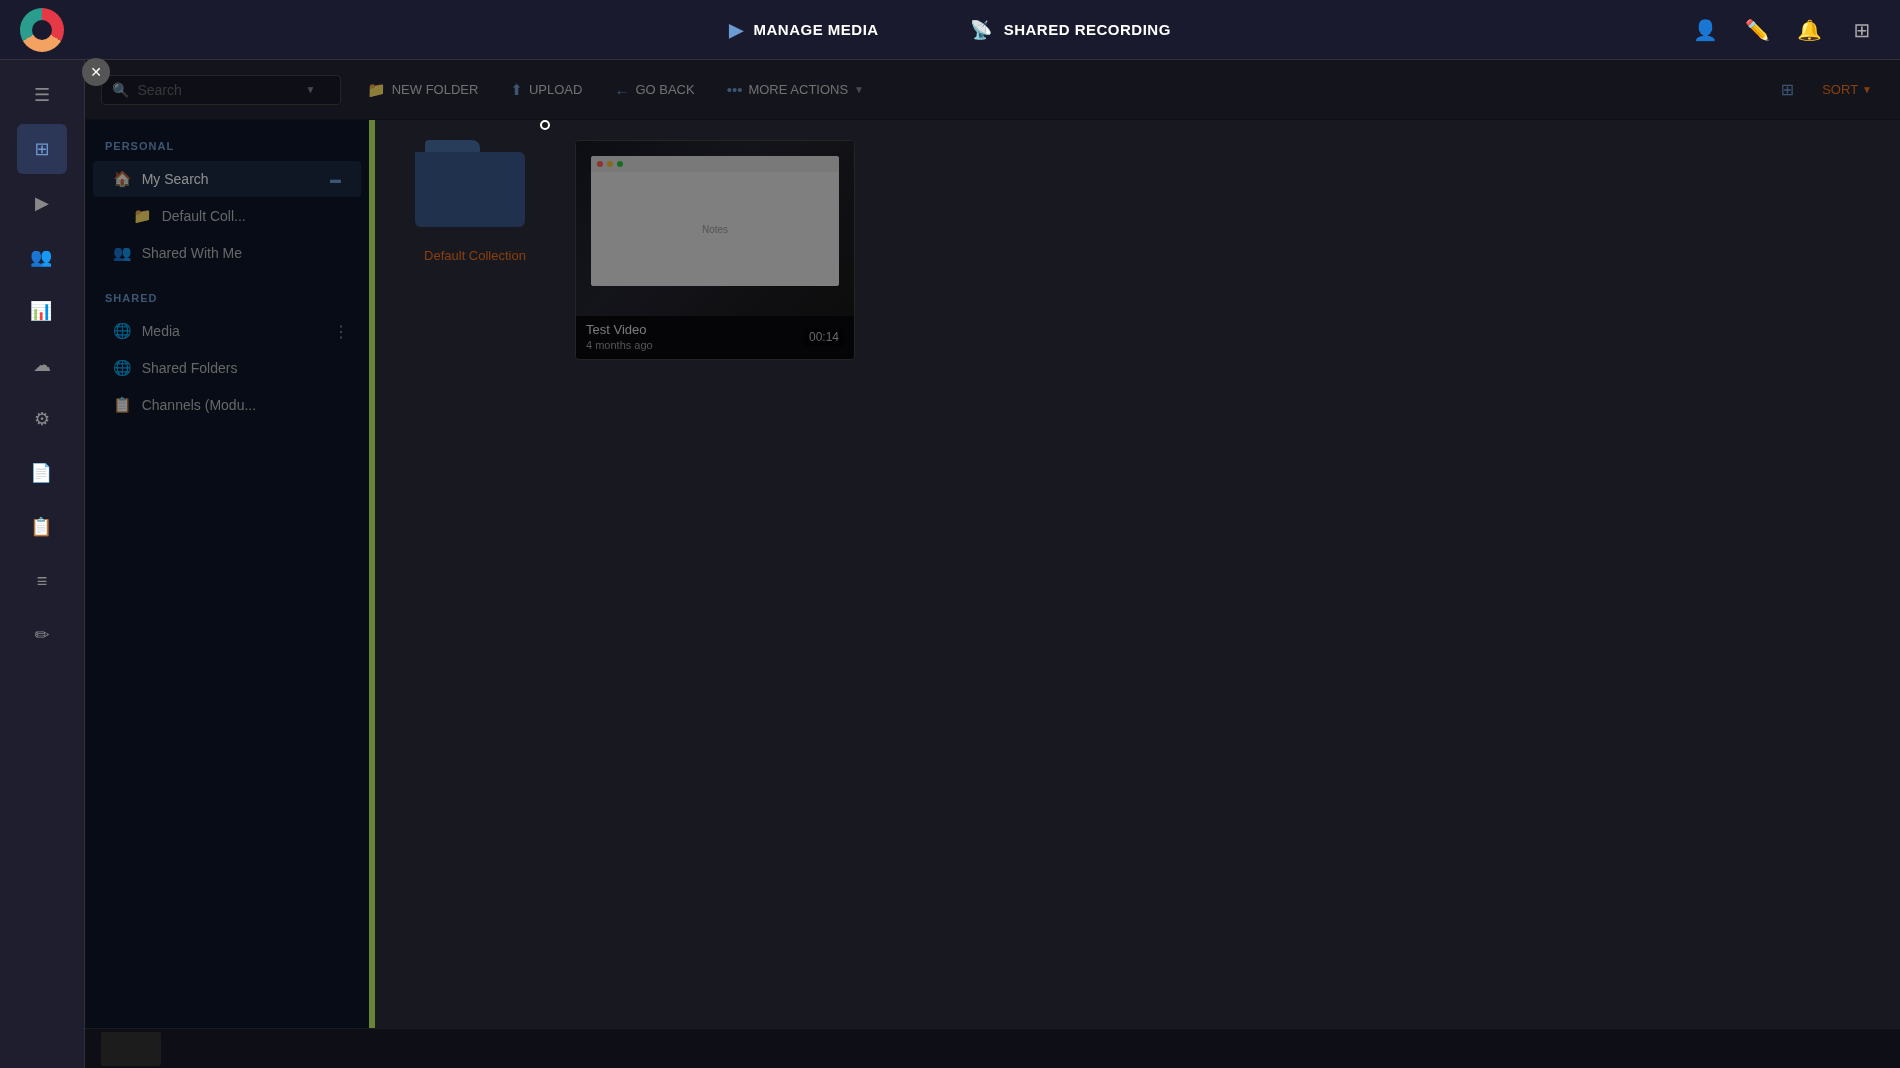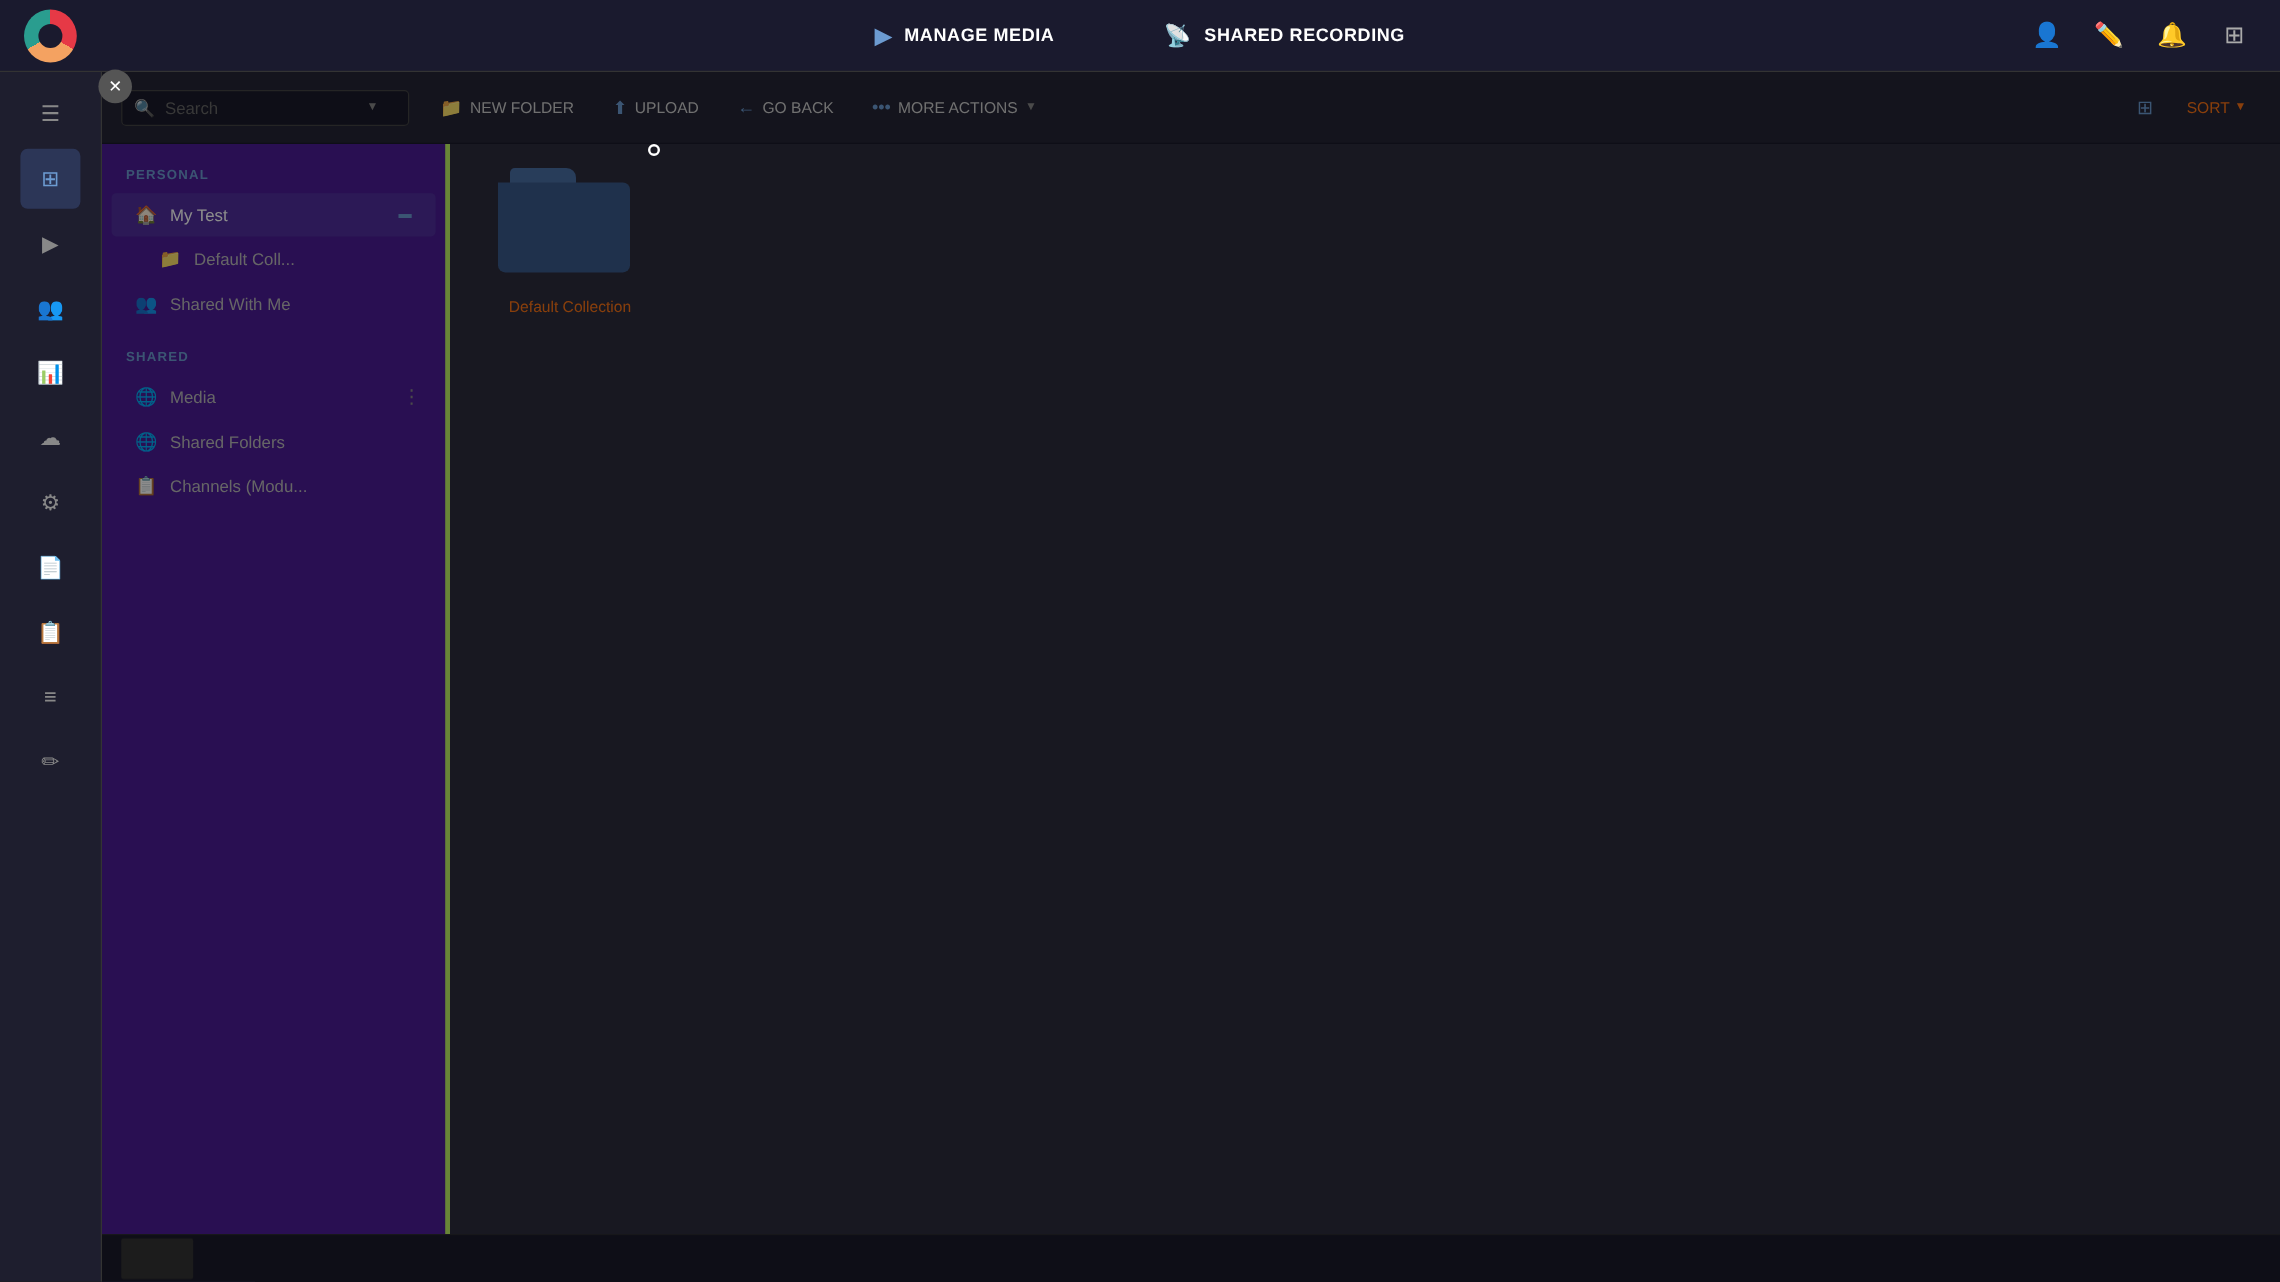--- a/index.html
+++ b/index.html
@@ -220,24 +220,24 @@
     
     .content-area {
       display: flex;
       flex: 1;
       overflow: hidden;
     }
 
     
     .nav-sidebar {
       width: 290px;
-      background: #4c1d95;
+      background: #0f172a;
       padding: 20px 0;
       flex-shrink: 0;
-      border-right: 4px solid #bef264;
+      border-right: 6px solid #bef264;
       overflow-y: auto;
     }
     .nav-section-title {
       font-size: 11px;
       font-weight: 700;
       letter-spacing: 1px;
       color: #6c9bd1;
       padding: 0 20px 8px 20px;
       text-transform: uppercase;
     }
@@ -514,21 +514,21 @@
   </div>
 
   <div class="content-area">
 
     <div class="nav-sidebar">
 
       <div class="nav-section-title">PERSONAL</div>
 
       <div class="nav-item active">
         <span class="nav-item-icon">🏠</span>
-        <span>My Test</span>
+        <span>My Search</span>
         <span style="margin-left:auto; color:#6c9bd1; font-size:11px;">▬</span>
       </div>
 
       <div class="nav-item" style="padding-left:40px;">
         <span class="nav-item-icon">📁</span>
         <span>Default Coll...</span>
       </div>
 
       <div class="nav-item">
         <span class="nav-item-icon">👥</span>
@@ -560,20 +560,44 @@
       <div class="media-grid">
 
         <div class="folder-item">
           <div class="folder-icon-wrapper">
             <div class="folder-back"></div>
             <div class="folder-body"></div>
           </div>
           <div class="folder-name">Default Collection</div>
         </div>
 
+        <div class="video-item">
+          <div class="video-thumbnail">
+            <div class="video-thumbnail-overlay"></div>
+            <div class="video-window-mockup">
+              <div class="video-window-header">
+                <div class="window-dot window-dot-red"></div>
+                <div class="window-dot window-dot-yellow"></div>
+                <div class="window-dot window-dot-green"></div>
+              </div>
+              <div class="video-window-content">
+                <span style="font-size:10px;color:#999;">Notes</span>
+              </div>
+            </div>
+          </div>
+          <div class="video-bottom">
+            <div style="display:flex;align-items:center;justify-content:space-between;">
+              <div>
+                <div class="video-title">Test Video</div>
+                <div class="video-meta">4 months ago</div>
+              </div>
+              <div class="video-duration">00:14</div>
+            </div>
+          </div>
+        </div>
 
       </div>
     </div>
   </div>
 </div>
 
 <div class="dim-overlay"></div>
 
 <div class="cursor"></div>
 

